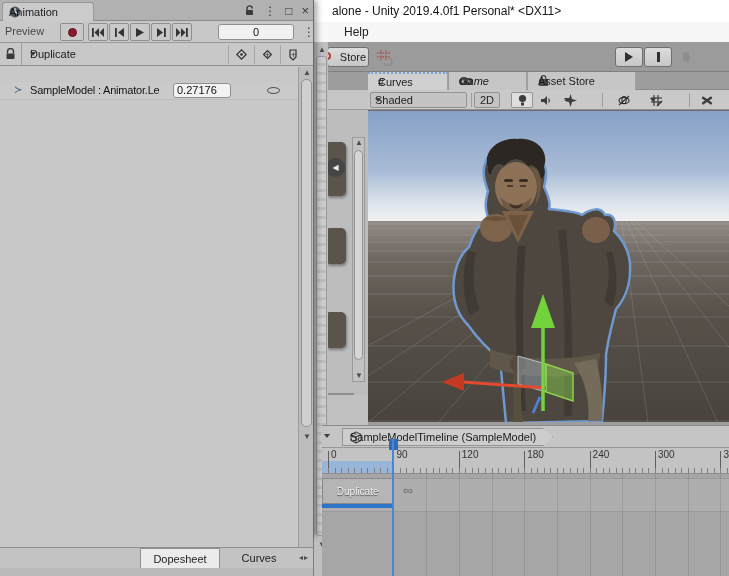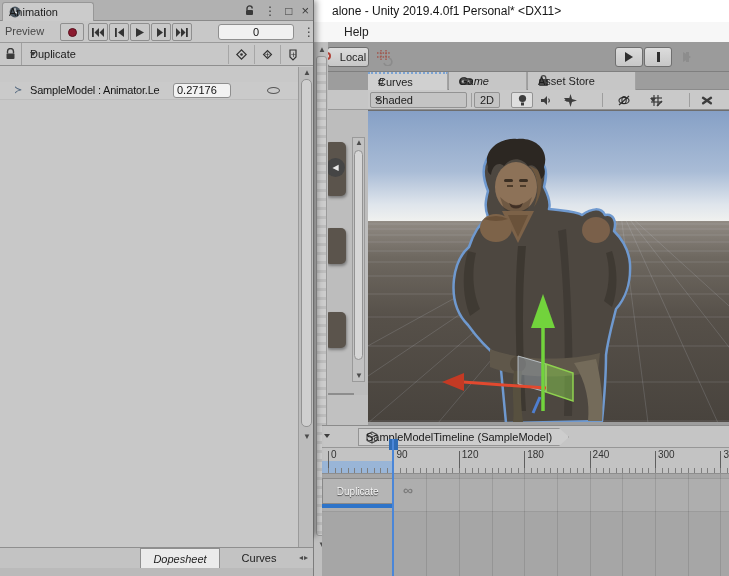--- a/index.html
+++ b/index.html
@@ -69,21 +69,21 @@
   .scroll-arrow{font-size:8px;color:#4c4c4c;line-height:8px;}
 
   
   .strip{left:313px;top:42px;width:15px;height:534px;background:#bfbfbf;border-left:1px solid #7d7d7d;z-index:10;}
   .strip .st-track{left:2px;top:14px;width:11px;height:480px;background:repeating-linear-gradient(#cdcdcd 0 6px,#bdbdbd 6px 9px);border:1px solid #9a9a9a;border-radius:3px;}
 
   
   .timeline{left:322px;top:425px;width:407px;height:151px;z-index:15;background:#a6a6a6;border-top:1px solid #8b8b8b;overflow:hidden;}
   .tl-head{left:0;top:0;width:407px;height:22px;background:#c5c5c5;border-bottom:1px solid #979797;}
   .tl-dd{left:2px;top:4px;}
-  .breadcrumb{left:36px;top:2px;height:18px;background:#cdcdcd;border:1px solid #949494;display:flex;align-items:center;gap:5px;padding:0 16px 0 7px;
+  .breadcrumb{left:20px;top:2px;height:18px;background:#cdcdcd;border:1px solid #949494;display:flex;align-items:center;gap:5px;padding:0 16px 0 7px;
               clip-path:polygon(0 0,calc(100% - 10px) 0,100% 50%,calc(100% - 10px) 100%,0 100%);}
   .tl-ruler{left:0;top:22px;width:407px;height:26px;background:#c3c3c3;border-bottom:1px solid #8e8e8e;overflow:hidden;}
   .tick-label{top:1px;font-size:10px;color:#333;}
   .tick-major{top:3px;width:1px;height:23px;background:#5f5f5f;}
   .tick-minor{top:20px;width:1px;height:6px;background:#7e7e7e;}
   .ruler-band{left:0;top:13px;height:13px;background:rgba(125,172,228,.6);}
   .tl-content{left:0;top:48px;width:407px;height:103px;background:#a6a6a6;overflow:hidden;}
   .track-row{left:0;top:4px;width:407px;height:34px;background:#aeaeae;border-top:1px solid #9b9b9b;border-bottom:1px solid #9b9b9b;}
   .gridline{top:0;width:1px;height:103px;background:rgba(0,0,0,.10);}
   .tl-clip{left:0;top:4px;height:26px;background:#b5b5b5;border:1px solid #8a8a8a;display:flex;align-items:center;justify-content:center;}
@@ -121,40 +121,40 @@
   .anim-row.alt{background:#cacaca;}
   .row-icon{left:14px;top:2px;color:#50657d;font-size:10px;}
   .row-label{left:30px;top:2px;width:142px;white-space:nowrap;overflow:hidden;color:#141414;letter-spacing:-.2px;}
   .row-field{left:173px;top:1px;width:58px;height:15px;background:#f2f2f2;border:1px solid #8f8f8f;border-radius:3px;
              padding:0 3px;white-space:nowrap;overflow:hidden;font-size:11px;color:#111;}
   .row-oval{left:267px;top:5px;width:13px;height:7px;border:1.5px solid #565656;border-radius:50%;}
   .anim-vscroll{left:298px;top:67px;width:15px;height:481px;background:#bcbcbc;border-left:1px solid #9a9a9a;}
   .vs-thumb{left:2px;top:12px;width:11px;height:348px;background:#cfcfcf;border:1px solid #929292;border-radius:5px;}
   .anim-bottombar{left:0;top:547px;width:313px;height:21px;background:#c3c3c3;border-top:1px solid #8f8f8f;}
   .sheet-tab{top:0;height:20px;display:flex;align-items:center;justify-content:center;color:#1d1d1d;}
-  .sheet-tab.active{background:#ebebeb;border:1px solid #8f8f8f;border-bottom:none;font-style:italic;}
+  .sheet-tab.active{background:#ebebeb;border:1px solid #8f8f8f;border-bottom:none;}
   .dopesheet-tab{left:140px;width:80px;}
   .curves-tab{left:222px;width:74px;}
   .harrows{left:299px;top:6px;display:flex;gap:1px;}
   .anim-bottom-strip{left:0;top:568px;width:313px;height:8px;background:#bababa;}
 </style>
 </head>
 <body>
 
 <div id="root">
 
   <div class="titlebar">
     <span class="title">alone - Unity 2019.4.0f1 Personal* &lt;DX11&gt;</span>
   </div>
   <div class="menubar">
     <span class="menu-item">Help</span>
   </div>
   <div class="main-toolbar">
     <div class="tbtn local-btn">
-      <span>Local</span>
+      <span>Store</span>
     </div>
     <div class="local-dot"></div>
     <div class="snap-btn">
       <svg width="18" height="18" viewBox="0 0 18 18">
         <g stroke="#a1574d" stroke-width="1.4" stroke-dasharray="1.5,1.3">
           <line x1="5" y1="2" x2="5" y2="12"></line>
             <line x1="10" y1="2" x2="10" y2="12"></line>
           <line x1="1" y1="5" x2="14" y2="5"></line>
             <line x1="1" y1="9" x2="14" y2="9"></line>
         </g>

